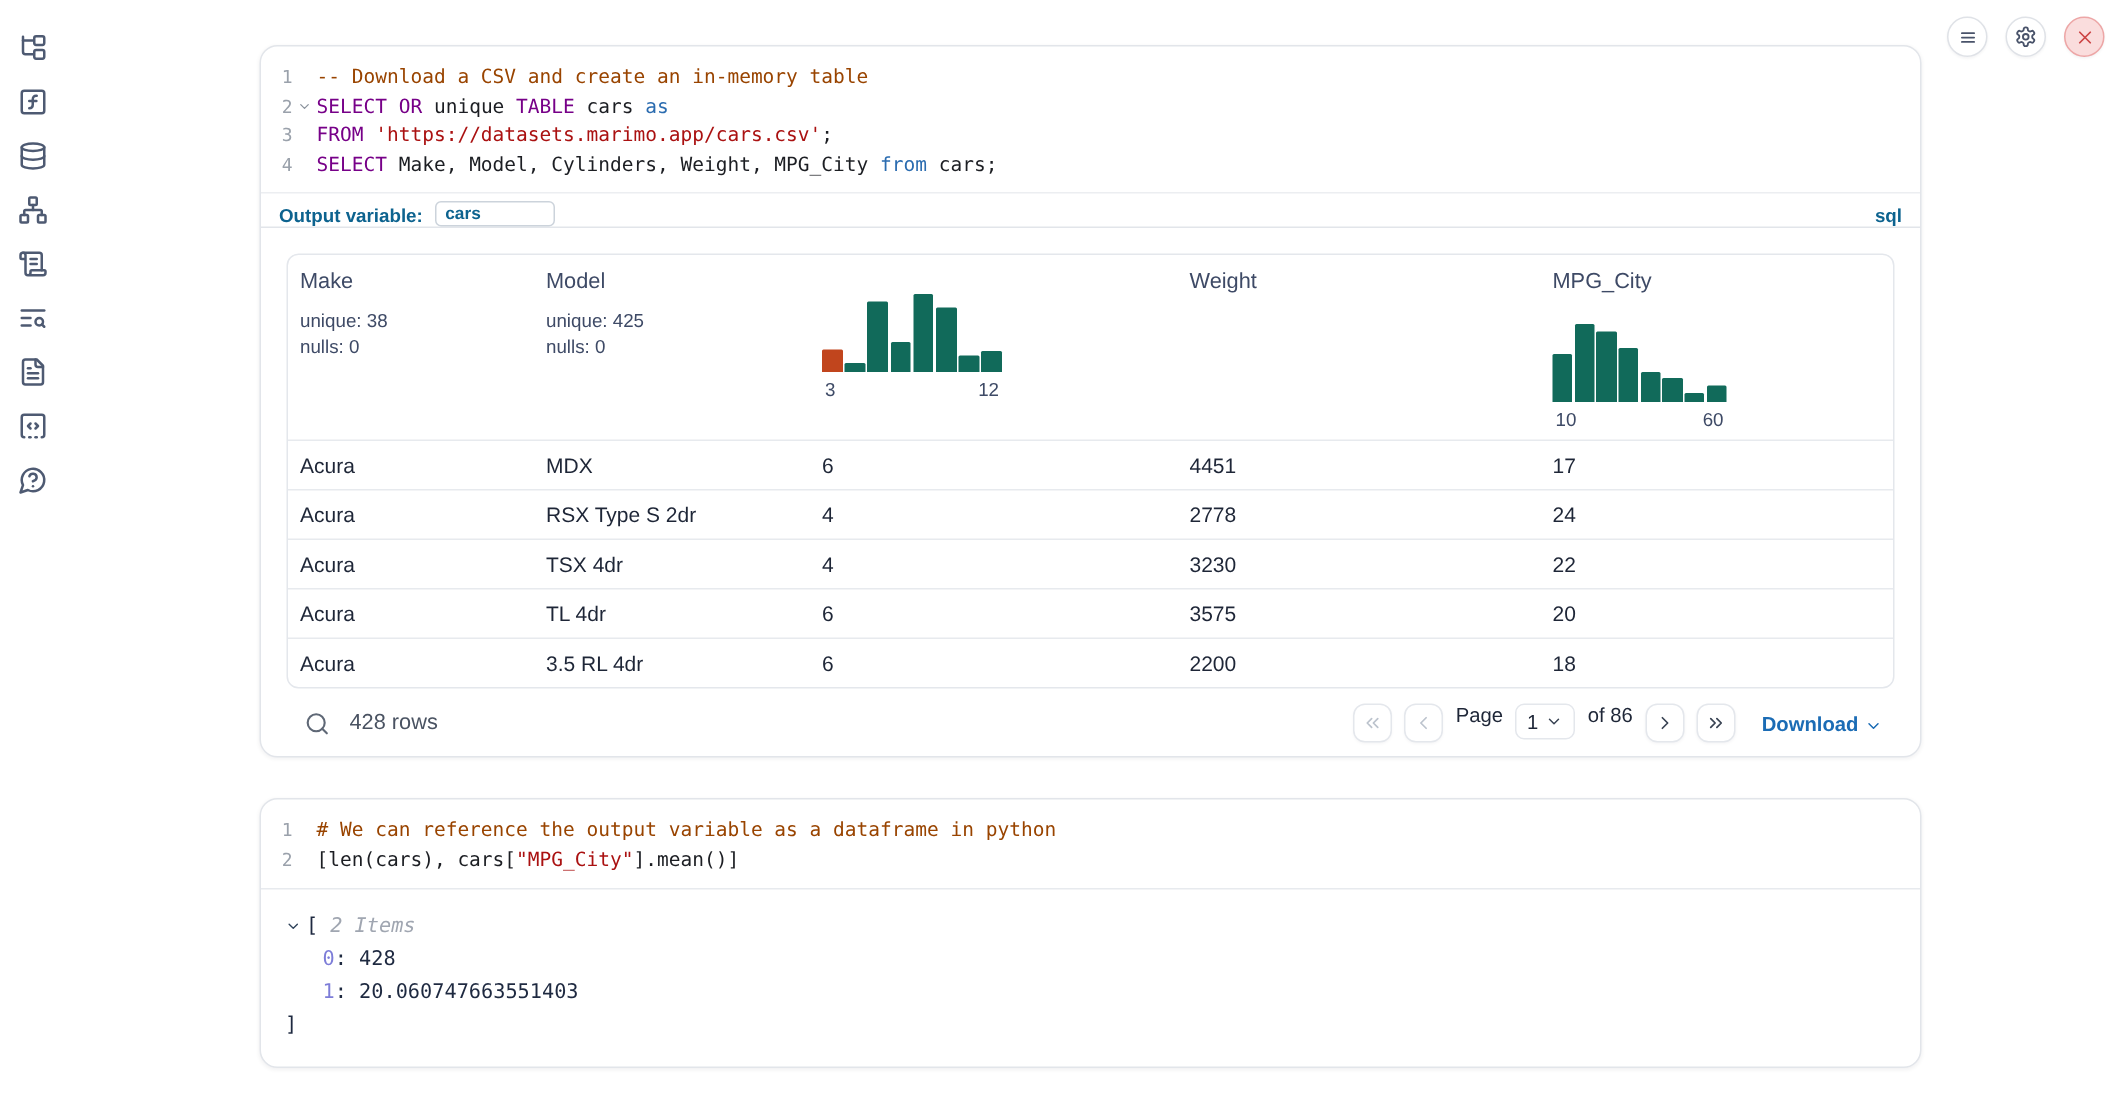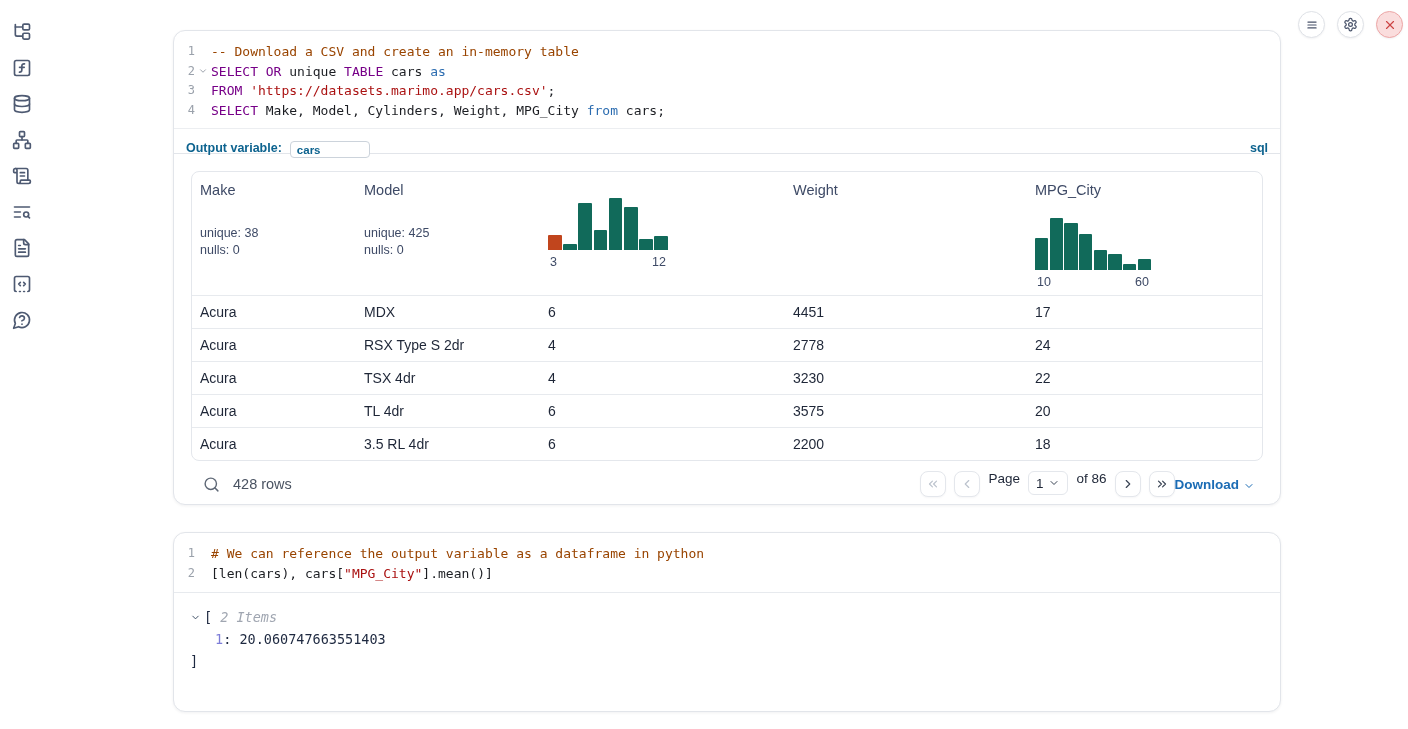--- a/index.html
+++ b/index.html
@@ -27,53 +27,53 @@
   .gutter{width:21px;text-align:right;color:#9aa1ab;font-size:12px;flex:none;user-select:none}
   .fold{width:16px;flex:none;display:flex;align-items:center;justify-content:center;color:#8a929c}
   .fold svg{width:10px;height:10px}
   .src{color:#1c1e23}
   .tok-comment{color:#994400}
   .tok-keyword{color:#770088}
   .tok-string{color:#aa1111}
   .tok-blue{color:#2b6cb0}
 
   
-  .outvar-bar{height:24px;display:flex;align-items:flex-start;padding:12px 12px;border-top:1px solid #eceef1;border-bottom:1px solid #e2e5ea}
+  .outvar-bar{height:24px;display:flex;align-items:flex-end;padding:0 12px;border-top:1px solid #eceef1;border-bottom:1px solid #e2e5ea}
   .outvar-label{font-size:12.5px;font-weight:bold;color:#0d638f}
   .outvar-input{margin-left:8px;width:80px;height:17px;border:1px solid #ccd3db;border-radius:4px;font-family:"Liberation Sans",sans-serif;font-size:11.5px;font-weight:bold;color:#0d638f;padding:0 6px;outline:none;background:#fff}
   .flex-sp{flex:1}
   .lang-badge{font-size:12.5px;font-weight:bold;color:#0d638f}
 
   
   .output-area{padding:17px 17px 0}
   .dtable{border:1px solid #e4e7ec;border-radius:8px;overflow:hidden;background:#fff}
   .dt-header{display:grid;grid-template-columns:164px 184px 245px 242px 1fr;height:123px}
   .dt-hcell{padding:8px 0 0 8px;cursor:pointer}
   .dt-title{font-size:14.5px;color:#3e4a66;line-height:20px}
-  .dt-stats{margin-top:25px;font-size:12.5px;color:#3e4a66;line-height:16.5px}
+  .dt-stats{margin-top:8px;font-size:12.5px;color:#3e4a66;line-height:16.5px}
   .hist{margin-top:18px}
   .hist-bars{display:flex;align-items:flex-end;gap:1.5px;height:52px}
   .hist-bar{flex:1;background:#116a5a;border-radius:1px 1px 0 0}
   .hist-labels{display:flex;justify-content:space-between;font-size:12.5px;color:#3e4a66;margin-top:5px;line-height:14px;padding:0 2px}
   .w-cyl{width:120px}.w-wt{width:106px}.w-mpg{width:116px}
   .dt-row{display:grid;grid-template-columns:164px 184px 245px 242px 1fr;height:33px;border-top:1px solid #e7eaee;align-items:center}
   .dt-cell{padding-left:8px;font-size:14px;color:#1e2637}
 
   
   .dt-footer{display:flex;align-items:center;height:36px;margin-top:5px;padding:0 8px}
   .icon-btn{background:none;border:none;color:#5f6876;width:24px;height:24px;display:flex;align-items:center;justify-content:center;cursor:pointer}
   .rowcount{margin-left:10px;font-size:14.5px;color:#4a5362}
   .pg{display:flex;gap:8px}
   .pg-btn{width:26px;height:26px;border:1px solid #e4e7ec;border-radius:8px;background:#fff;display:flex;align-items:center;justify-content:center;box-shadow:0 1px 2px rgba(16,24,40,.04);cursor:pointer;padding:0}
   .pg-btn.is-disabled{color:#bcc3cd}
   .pg-btn.is-enabled{color:#3a4454}
   .pg-text{font-size:13.5px;color:#1e2637}
   .page-select{display:flex;align-items:center;gap:5px;height:24px;border:1px solid #e4e7ec;border-radius:6px;padding:0 7px;font-size:13.5px;color:#1e2637;cursor:pointer;background:#fff}
   .page-select .chev{color:#3a4454;display:flex}
-  .download{display:flex;align-items:flex-end;gap:4px;color:#1b6cb5;font-size:13.5px;font-weight:bold;cursor:pointer}
+  .download{display:flex;align-items:flex-end;gap:4px;margin-left:18px;color:#1b6cb5;font-size:13.5px;font-weight:bold;cursor:pointer}
   .download svg{margin-top:1px}
 
   
   .tree-output{padding:13px 16px 0 16px;font-family:"DejaVu Sans Mono","Liberation Mono",monospace;font-size:13.5px;line-height:22px;color:#1e2940}
   .tree-head{display:flex;align-items:center}
   .tree-chev{width:14px;color:#31445c;display:flex;align-items:center;cursor:pointer}
   .tree-chev svg{width:11px;height:11px}
   .tree-items{color:#a0a6b1;font-style:italic;margin-left:8px}
   .tree-entry{padding-left:25px}
   .tree-key{color:#7d7dd8}
@@ -354,17 +354,18 @@
           <span style="display: flex;">
             <svg viewBox="0 0 24 24" width="12" height="12" fill="none" stroke="currentColor" stroke-width="2" stroke-linecap="round" stroke-linejoin="round">
               <path d="m6 9 6 6 6-6"></path>
             </svg>
           </span>
         </span>
       <span>[</span>
       <span class="tree-items">2 Items</span>
     </div>
     <div id="tree-entries">
+        <div class="tree-entry"><span class="tree-key">0</span><span>: 428</span></div>
         <div class="tree-entry"><span class="tree-key">1</span><span>: 20.060747663551403</span></div>
       </div>
     <div>]</div>
   </div>
 </div>
 
 </body></html>

